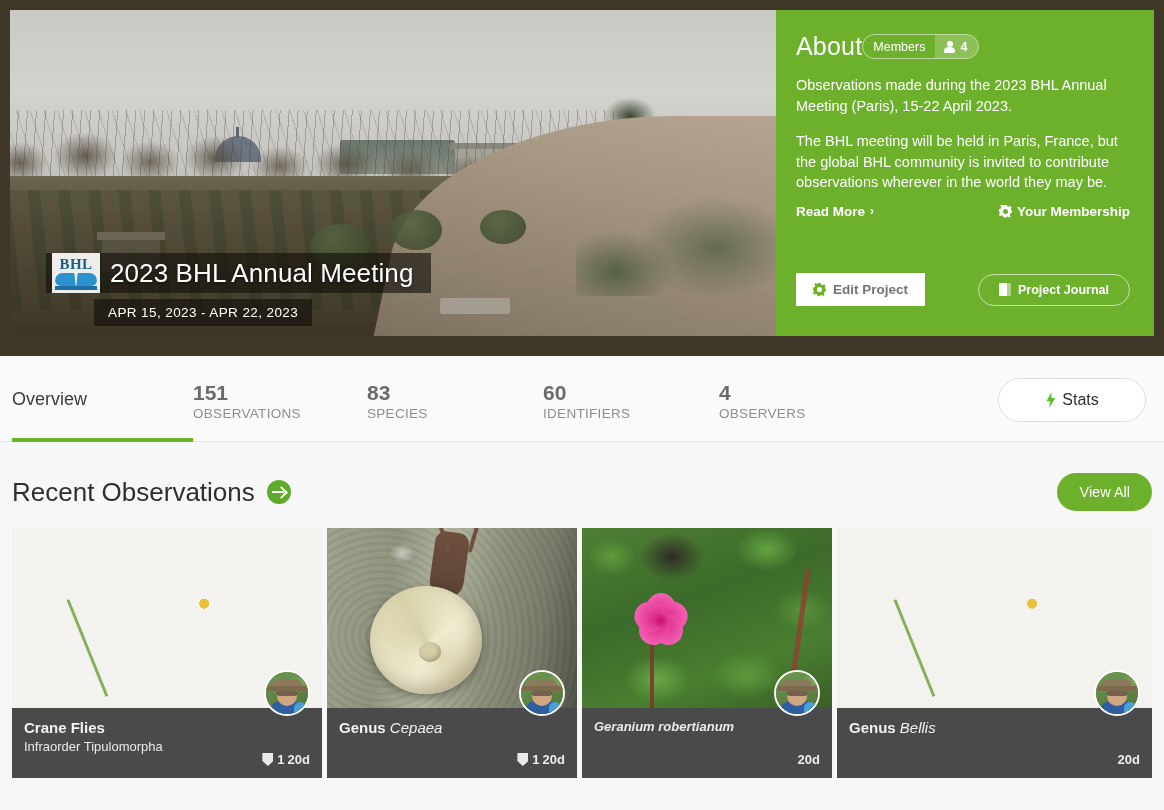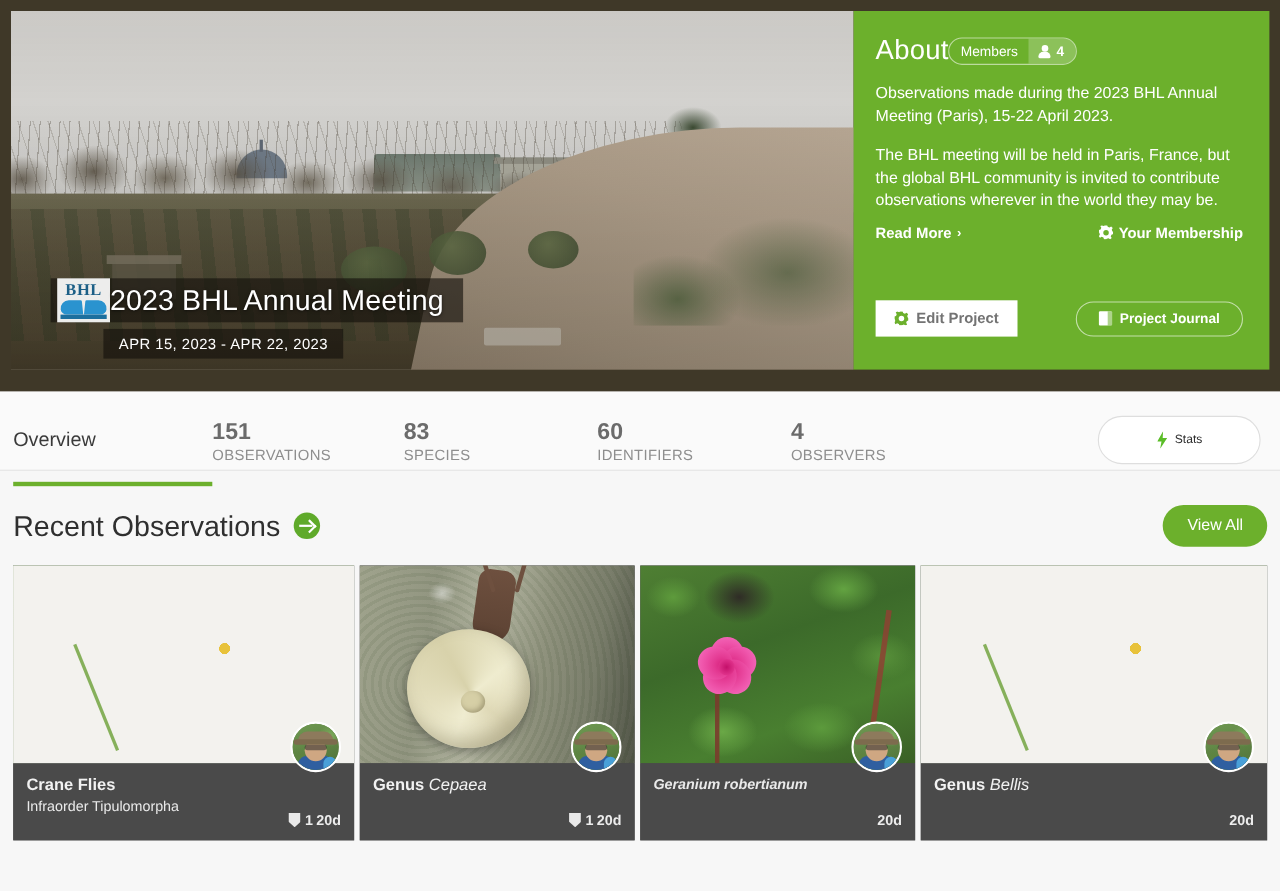--- a/index.html
+++ b/index.html
@@ -137,21 +137,21 @@
 
   
   .title-plate {
     position:absolute; left:36px; top:243px;
     display:flex; align-items:center;
     background: rgba(17,14,10,.62);
     padding: 4px 18px 4px 6px;
     height:40px;
   }
   .bhl-logo {
-    width:48px; height:40px; 
+    width:48px; height:40px; margin-right:10px;
     display:flex; flex-direction:column; align-items:center; justify-content:center;
     background: rgba(255,255,255,.92);
   }
   .bhl-logo .bhl-text {
     font-family:"Liberation Serif", serif;
     font-size:15px; font-weight:700; color:#1c5f86; line-height:1;
     letter-spacing:.5px; margin-bottom:1px;
   }
   .bhl-book { width:42px; height:17px; position:relative; }
   .bhl-book .pg {
@@ -251,21 +251,21 @@
     width:12px; height:13px; background:#fff; position:relative; border-radius:1px;
   }
   .book-icon:after{
     content:""; position:absolute; right:0; top:0; width:4px; height:13px;
     background:#6cb02c; opacity:.55;
   }
 
   
   .statsbar {
     position:relative;
-    height:72px; background:#fafafa;
+    height:86px; background:#fafafa;
     border-bottom:1px solid #e4e4e4;
     display:flex; align-items:flex-start;
     padding: 0 18px 0 12px;
   }
   .tab-overview {
     width:181px; height:86px; position:relative;
     display:flex; align-items:center;
     font-size:18px; color:#3a3a3a;
     cursor:pointer;
   }
@@ -279,21 +279,21 @@
   .stat-label { font-size:13.5px; color:#8e8e8e; letter-spacing:.3px; }
   .s-obs { width:174px; }
   .s-spe { width:176px; }
   .s-ide { width:176px; }
   .s-obv { width:1px; }
   .btn-stats {
     margin-left:auto; margin-top:22px;
     width:148px; height:44px; border-radius:22px;
     background:#fff; border:1px solid #dedede;
     display:flex; align-items:center; justify-content:center; gap:6px;
-    font-size:11px; color:#2e2e2e; cursor:pointer; font-family:inherit;text-align:center;
+    font-size:16px; color:#2e2e2e; cursor:pointer; font-family:inherit;text-align:center;
   }
   .bolt {
     width:11px; height:16px; background:#5bbd28;
     clip-path: polygon(58% 0, 10% 58%, 45% 58%, 34% 100%, 92% 38%, 55% 38%);
   }
 
   
   .section {
     padding: 26px 12px 0 12px;
     background:#f7f7f7;

